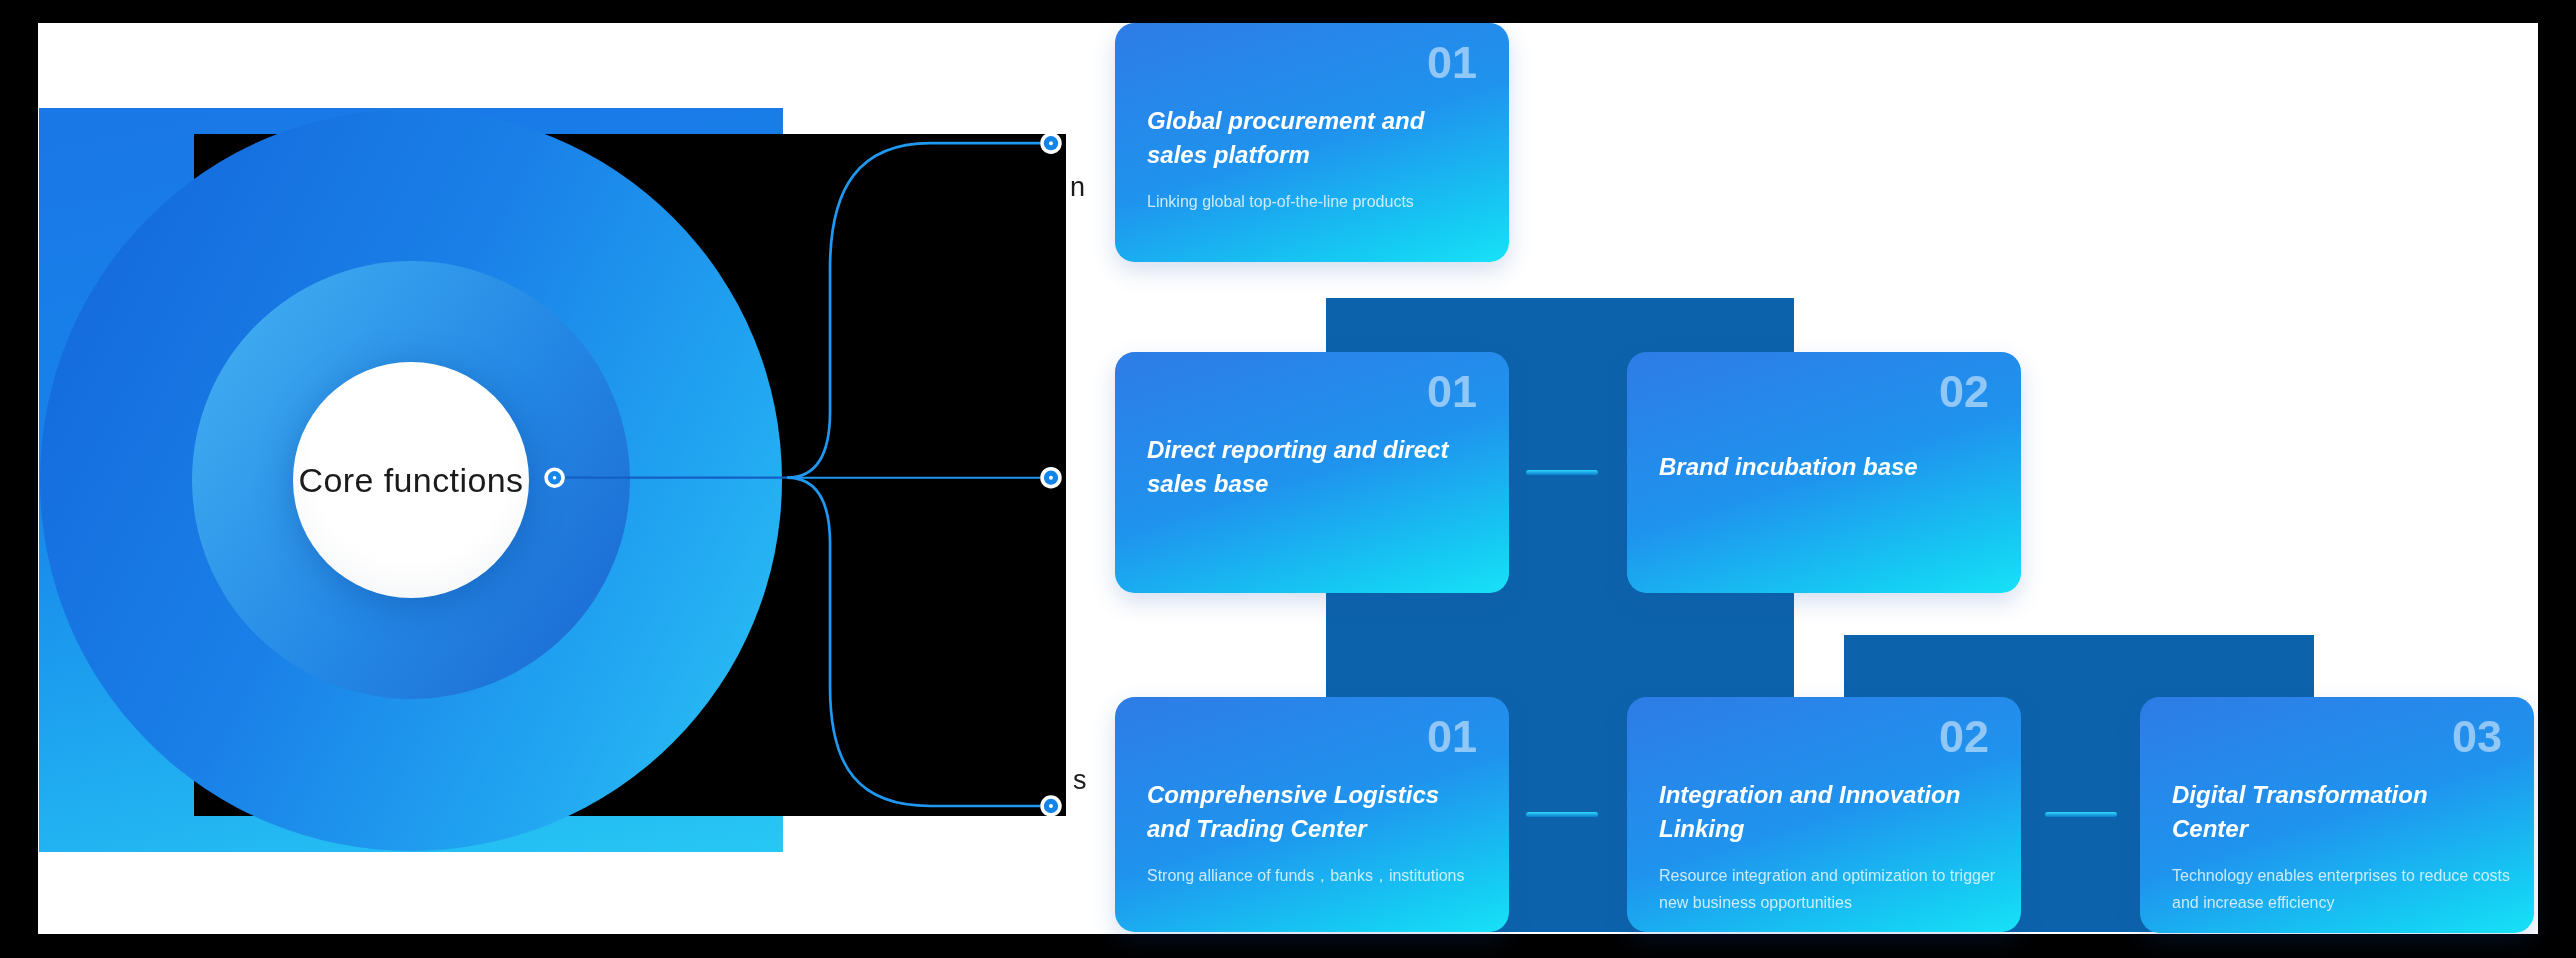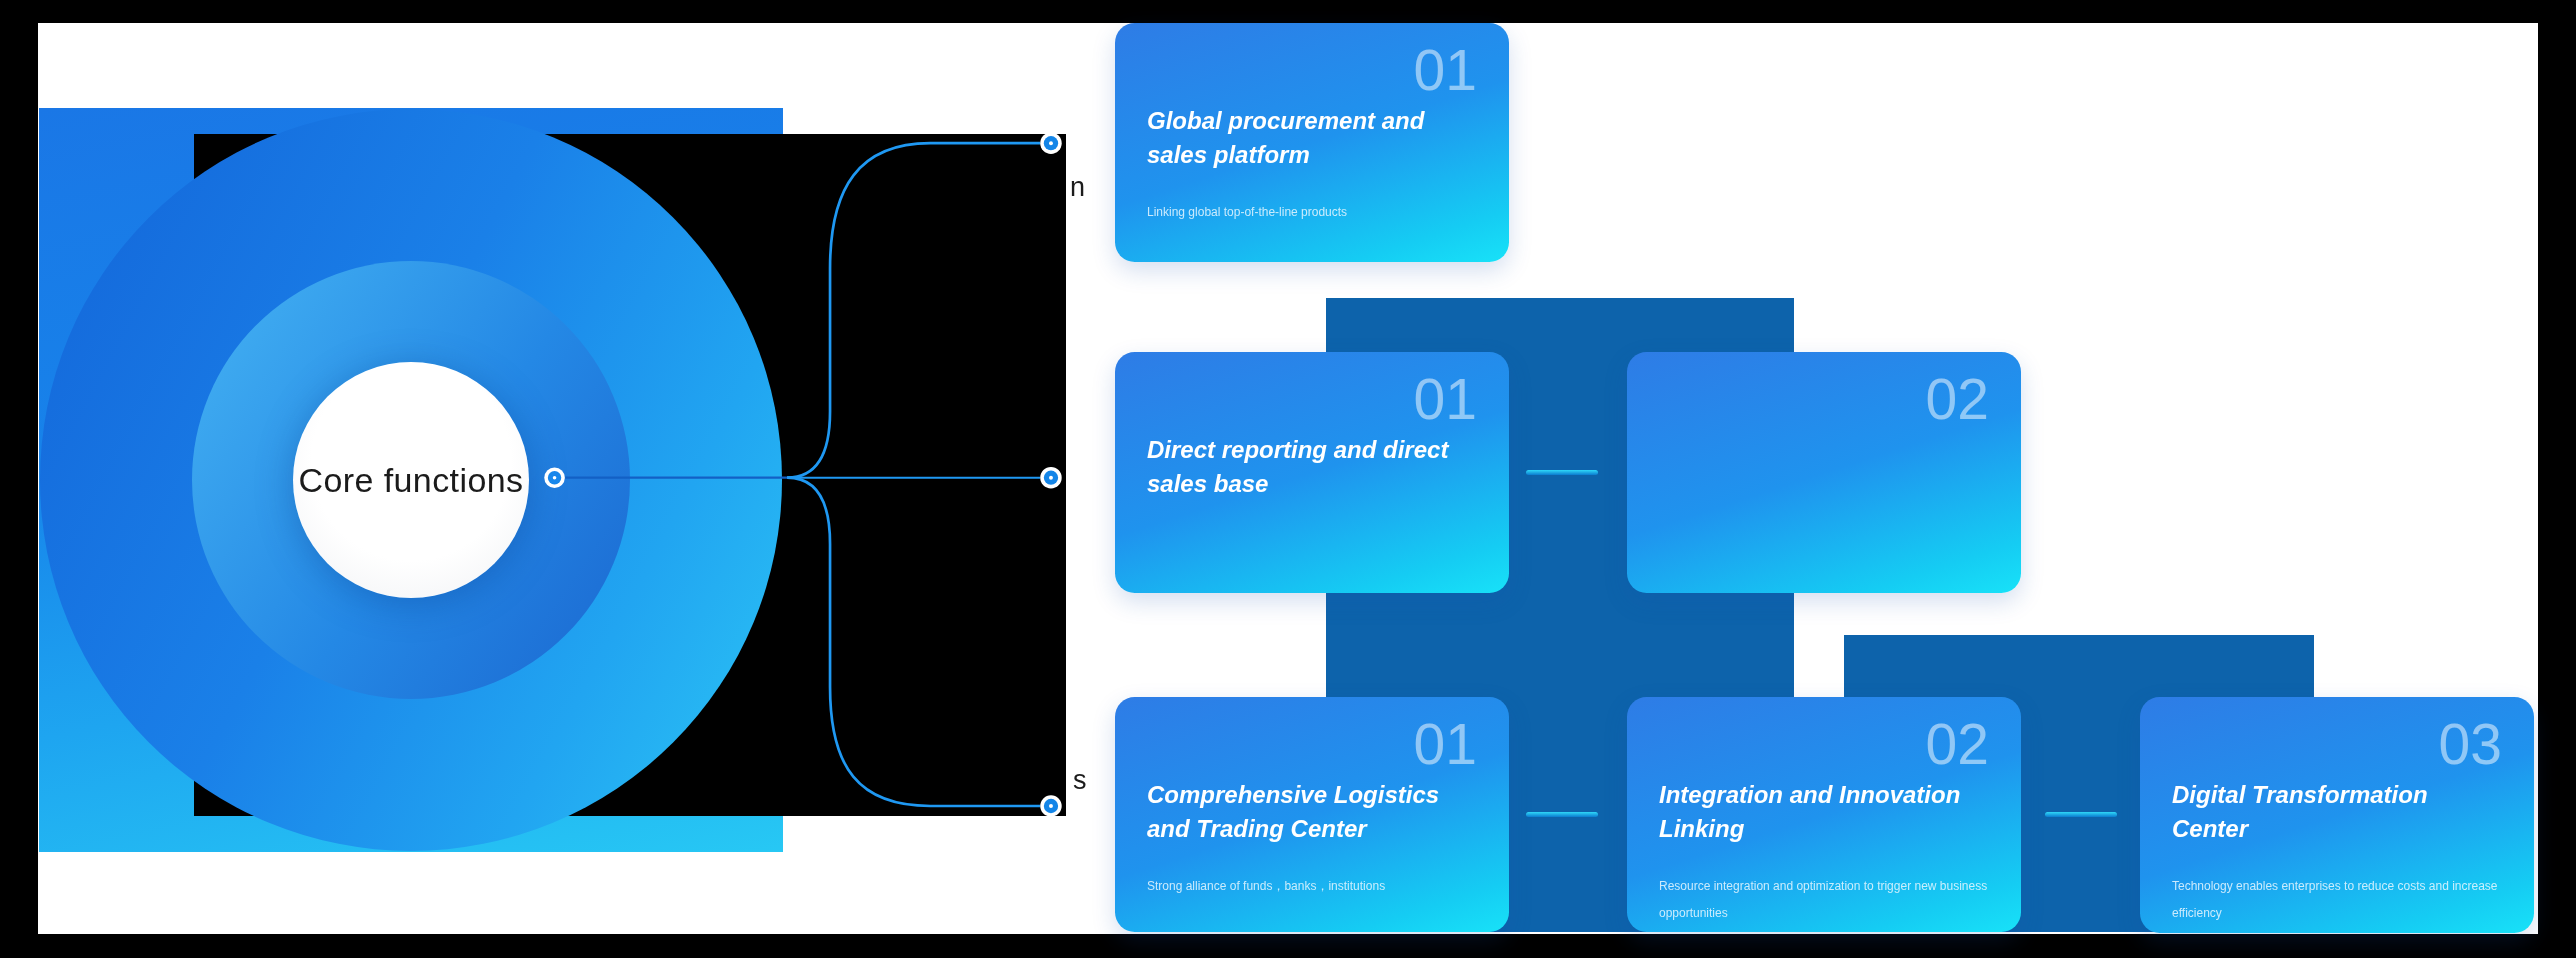--- a/index.html
+++ b/index.html
@@ -31,26 +31,26 @@
   svg.lines{left:0;top:0;pointer-events:none;}
 
   
   .link-rect{background:#0d63ab;}
   #link-rect-1{left:1326px;top:298px;width:468px;height:634px;}
   #link-rect-2{left:1844px;top:635px;width:470px;height:297px;}
 
   .card{width:394px;border-radius:19.7px;overflow:hidden;
     background:linear-gradient(162deg,#2e7ce6 0%,#1f93ee 50%,#15ccf3 86%,#18e2f8 100%);
     box-shadow:0 9px 23px rgba(20,80,170,.18);}
-  .card .num{position:absolute;top:12.5px;right:32px;font-size:57px;font-weight:400;
+  .card .num{position:absolute;top:12.5px;right:32px;font-size:45px;font-weight:700;
     color:rgba(255,255,255,.5);line-height:1.2;}
   .card .title{position:absolute;left:32px;right:25px;top:77px;min-height:75px;
     display:flex;align-items:center;font-size:24px;line-height:34px;font-weight:700;color:#ffffff;font-style:italic;}
-  .card .desc{position:absolute;left:32px;right:21.5px;top:176px;
-    font-size:12px;line-height:27px;color:rgba(233,247,255,.85);}
+  .card .desc{position:absolute;left:32px;right:21.5px;top:165px;
+    font-size:16px;line-height:27px;color:rgba(233,247,255,.85);}
   #card-1{left:1115px;top:23px;height:239px;}
   #card-2{left:1115px;top:352px;height:241px;}
   #card-3{left:1627px;top:352px;height:241px;}
   #card-4{left:1115px;top:697px;height:235px;}
   #card-5{left:1627px;top:697px;height:235px;}
   #card-6{left:2140px;top:697px;height:236px;}
 
   .bar{width:72px;height:4.5px;border-radius:2.7px;
     background:linear-gradient(180deg,#2fd8f8 0%,#0b7bd0 100%);}
   #bar-1{left:1526px;top:470px;}
@@ -109,20 +109,21 @@
     <span class="num">01</span>
     <div class="title">Global procurement and sales platform</div>
     <div class="desc">Linking global top-of-the-line products</div>
   </div>
   <div id="card-2" class="abs card">
     <span class="num">01</span>
     <div class="title">Direct reporting and direct sales base</div>
   </div>
   <div id="card-3" class="abs card">
     <span class="num">02</span>
+    <div class="title">Brand incubation base</div>
   </div>
   <div id="card-4" class="abs card">
     <span class="num">01</span>
     <div class="title">Comprehensive Logistics and Trading Center</div>
     <div class="desc">Strong alliance of funds，banks，institutions</div>
   </div>
   <div id="card-5" class="abs card">
     <span class="num">02</span>
     <div class="title">Integration and Innovation Linking</div>
     <div class="desc">Resource integration and optimization to trigger new business opportunities</div>

